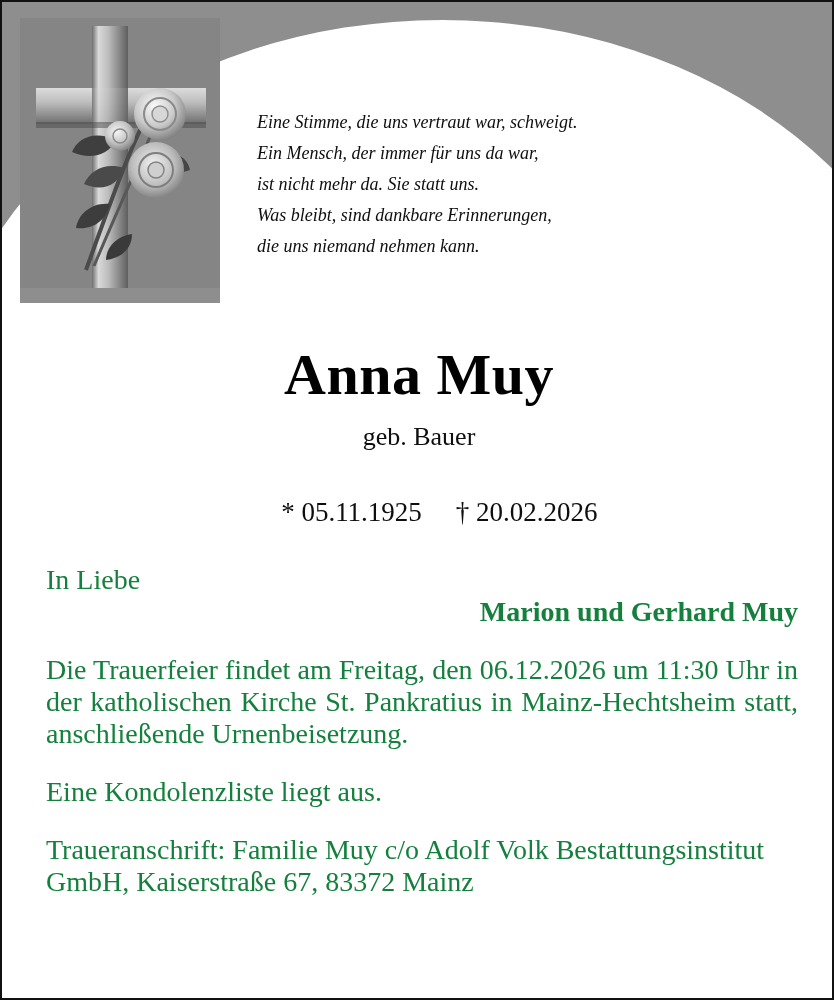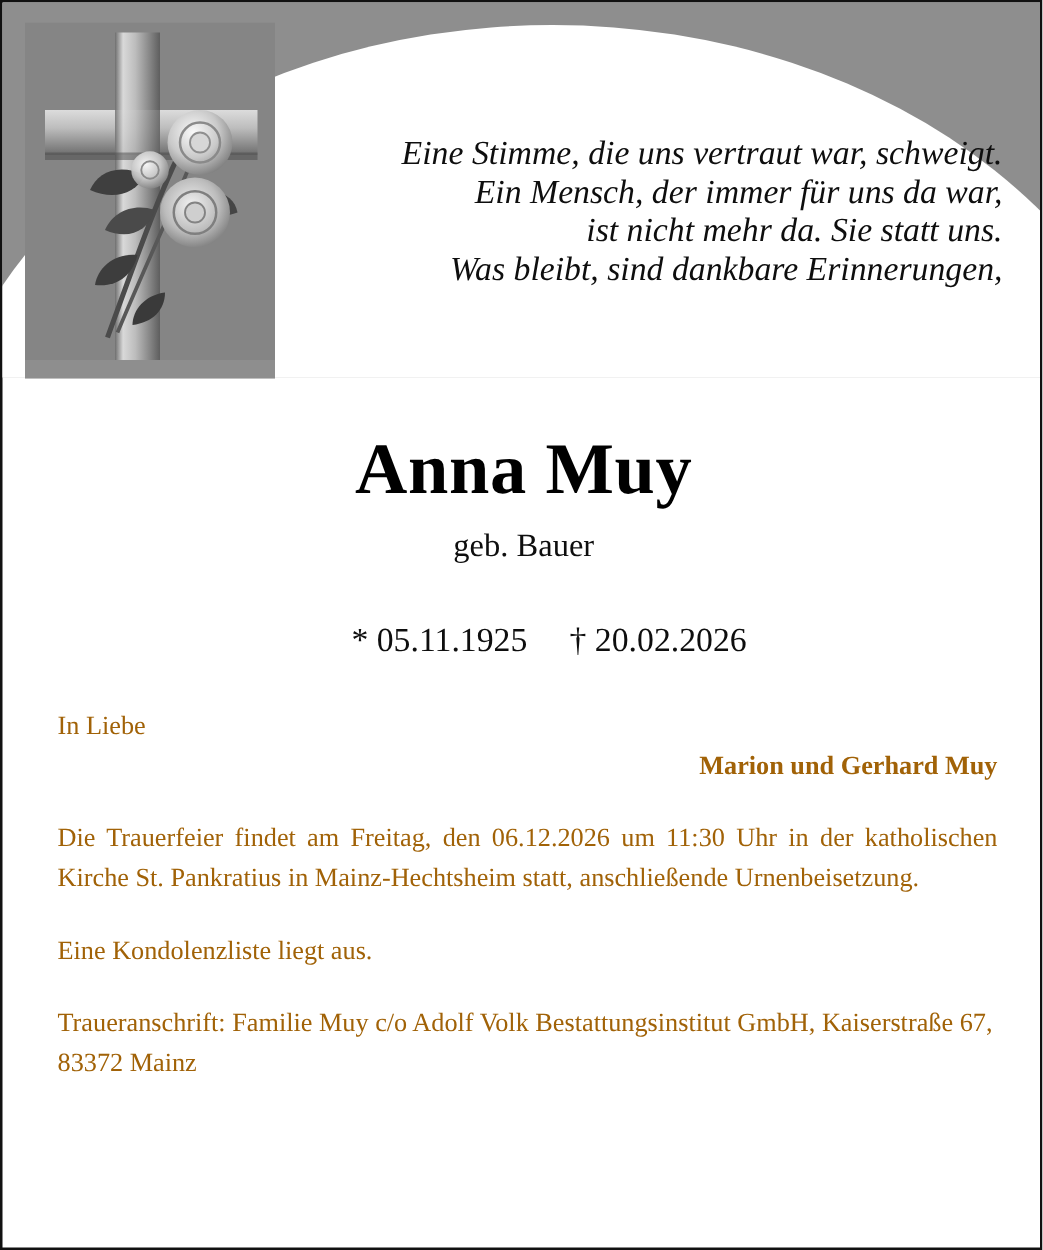--- a/index.html
+++ b/index.html
@@ -51,23 +51,22 @@
     left: 18px;
     top: 16px;
     width: 200px;
     height: 285px;
   }
   .verse {
     position: absolute;
     left: 255px;
     top: 105px;
     width: 545px;
-    text-align: right;
     font-style: italic;
-    font-size: 27px;
+    font-size: 18px;
     line-height: 31px;
     color: #0e0e0e;
   }
   .name-block {
     position: absolute;
     left: 0;
     top: 340px;
     width: 834px;
     text-align: center;
   }
@@ -89,23 +88,23 @@
     font-size: 27px;
     line-height: 32px;
     color: #0e0e0e;
     white-space: pre;
   }
   .body-text {
     position: absolute;
     left: 44px;
     top: 562px;
     width: 752px;
-    font-size: 21px;
+    font-size: 28px;
     line-height: 32px;
-    color: #a16207;
+    color: #15803d;
   }
   .body-text p {
     margin: 0;
   }
   .para-gap {
     height: 26px;
   }
   .bold {
     font-weight: bold;
     text-align: right;
@@ -184,20 +183,21 @@
         <circle cx="100" cy="118" r="7" fill="none" stroke="#8a8a8a" stroke-width="1.5"></circle>
       </g>
     </svg>
   </div>
 
   <div class="verse">
     <div>Eine Stimme, die uns vertraut war, schweigt.</div>
     <div>Ein Mensch, der immer für uns da war,</div>
     <div>ist nicht mehr da. Sie statt uns.</div>
     <div>Was bleibt, sind dankbare Erinnerungen,</div>
+    <div>die uns niemand nehmen kann.</div>
   </div>
 
   <div class="name-block">
     <div class="name">Anna Muy</div>
     <div class="maiden">geb. Bauer</div>
     <div class="dates">
       <span>* 05.11.1925</span><span>     </span><span>† 20.02.2026</span>
     </div>
   </div>
 

